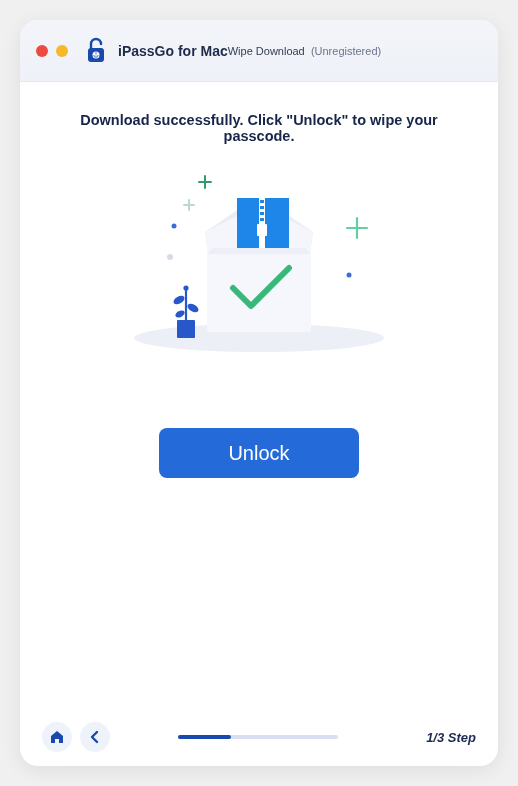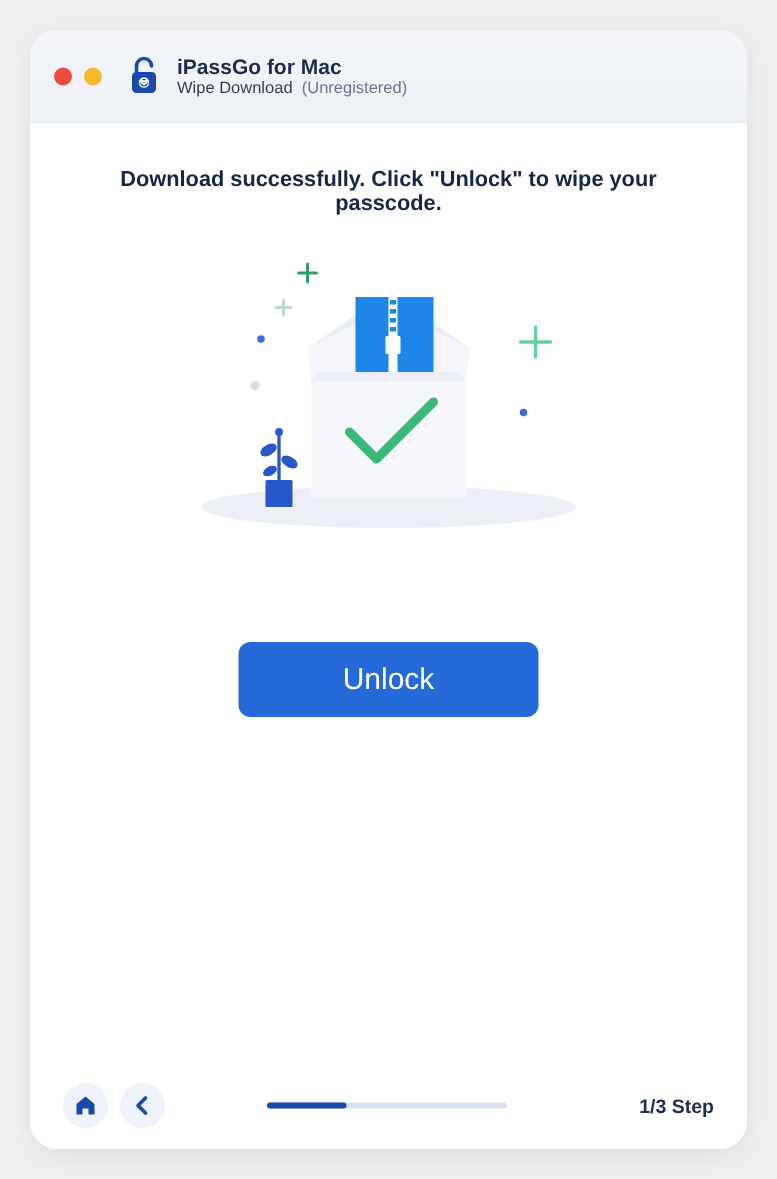--- a/index.html
+++ b/index.html
@@ -36,21 +36,21 @@
       margin-right: 14px;
     }
     .tl { width: 12px; height: 12px; border-radius: 50%; }
     .tl.red { background: #ec4b3f; }
     .tl.yellow { background: #f5b92b; }
     .lock-badge {
       width: 28px; height: 28px;
       margin-right: 8px;
       display: flex; align-items: center; justify-content: center;
     }
-    .title-block { display: flex; flex-direction: column; }
+    .title-block { display: flex; flex-direction: row; align-items: center; }
     .app-title { font-size: 14px; font-weight: 700; color: #1f2b4d; }
     .subtitle { font-size: 11px; color: #333c55; margin-top: 1px; }
     .subtitle .reg { color: #6b7490; }
     .content {
       flex: 1;
       padding: 30px 24px 0;
       display: flex;
       flex-direction: column;
       align-items: center;
     }
@@ -77,20 +77,21 @@
       font-size: 20px;
       font-weight: 500;
       cursor: pointer;
     }
     .footer {
       height: 58px;
       padding: 0 22px;
       display: flex;
       align-items: center;
       justify-content: space-between;
+      font-style: italic;
     }
     .nav-btns { display: flex; gap: 8px; }
     .circ-btn {
       width: 30px; height: 30px;
       border-radius: 50%;
       background: #eef2fb;
       display: flex; align-items: center; justify-content: center;
       cursor: pointer;
       border: none;
     }

